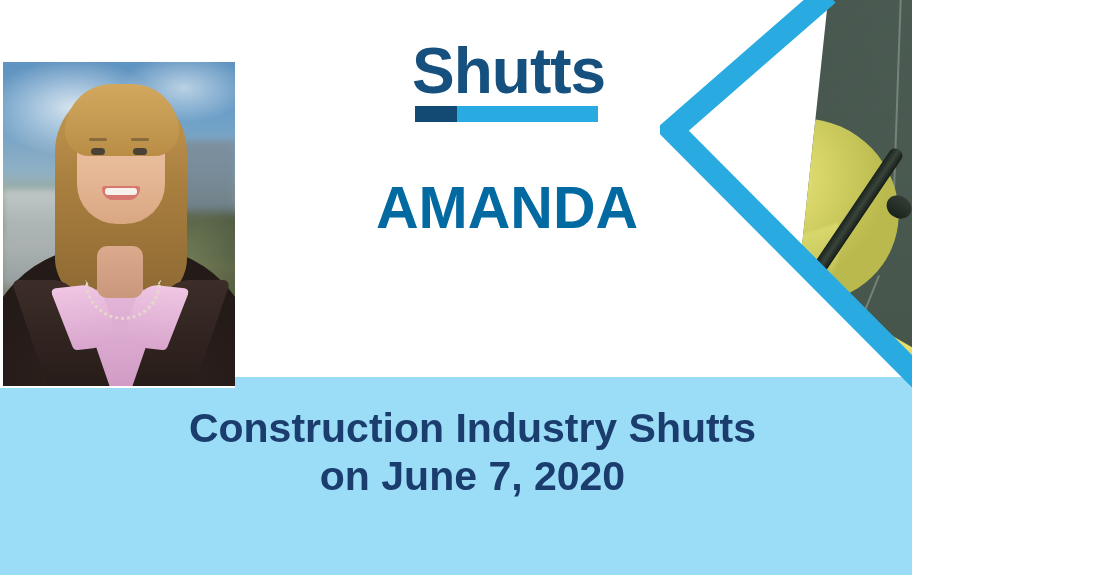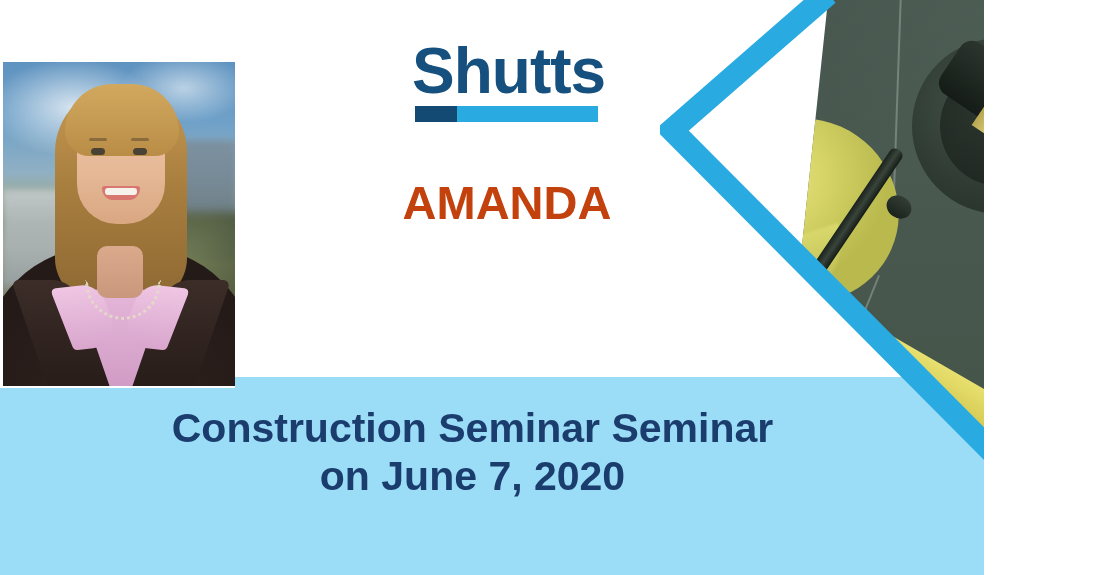--- a/index.html
+++ b/index.html
@@ -6,21 +6,21 @@
     margin: 0;
     padding: 0;
     background: #ffffff;
   }
   body {
     font-family: "Liberation Sans", sans-serif;
   }
 
   #banner {
     position: relative;
-    width: 984px;
+    width: 912px;
     height: 575px;
     overflow: hidden;
     background: #ffffff;
   }
 
   
   .band-right {
     position: absolute;
     left: 235px;
     top: 377px;
@@ -215,23 +215,23 @@
     background: #29ABE2;
   }
 
   
   .name {
     position: absolute;
     left: 240px;
     top: 180px;
     width: 534px;
     text-align: center;
-    color: #c2410c;
+    color: #0369a1;
     font-weight: bold;
-    font-size: 47px;
+    font-size: 59px;
     line-height: 0.96;
     letter-spacing: 0px;
   }
   .name-line { display: block; }
 
   
   .subtitle {
     position: absolute;
     left: 40px;
     top: 404px;
@@ -453,17 +453,17 @@
     <div class="logo-word">Shutts</div>
     <div class="logo-bar-dark"></div>
     <div class="logo-bar-light"></div>
   </div>
 
   <div class="name">
     <span class="name-line">AMANDA</span>
   </div>
 
   <div class="subtitle">
-    <span class="sub-line">Construction Seminar Seminar</span>
+    <span class="sub-line">Construction Industry Shutts</span>
     <span class="sub-line">on June 7, 2020</span>
   </div>
 
 </div>
 
 </body></html>

